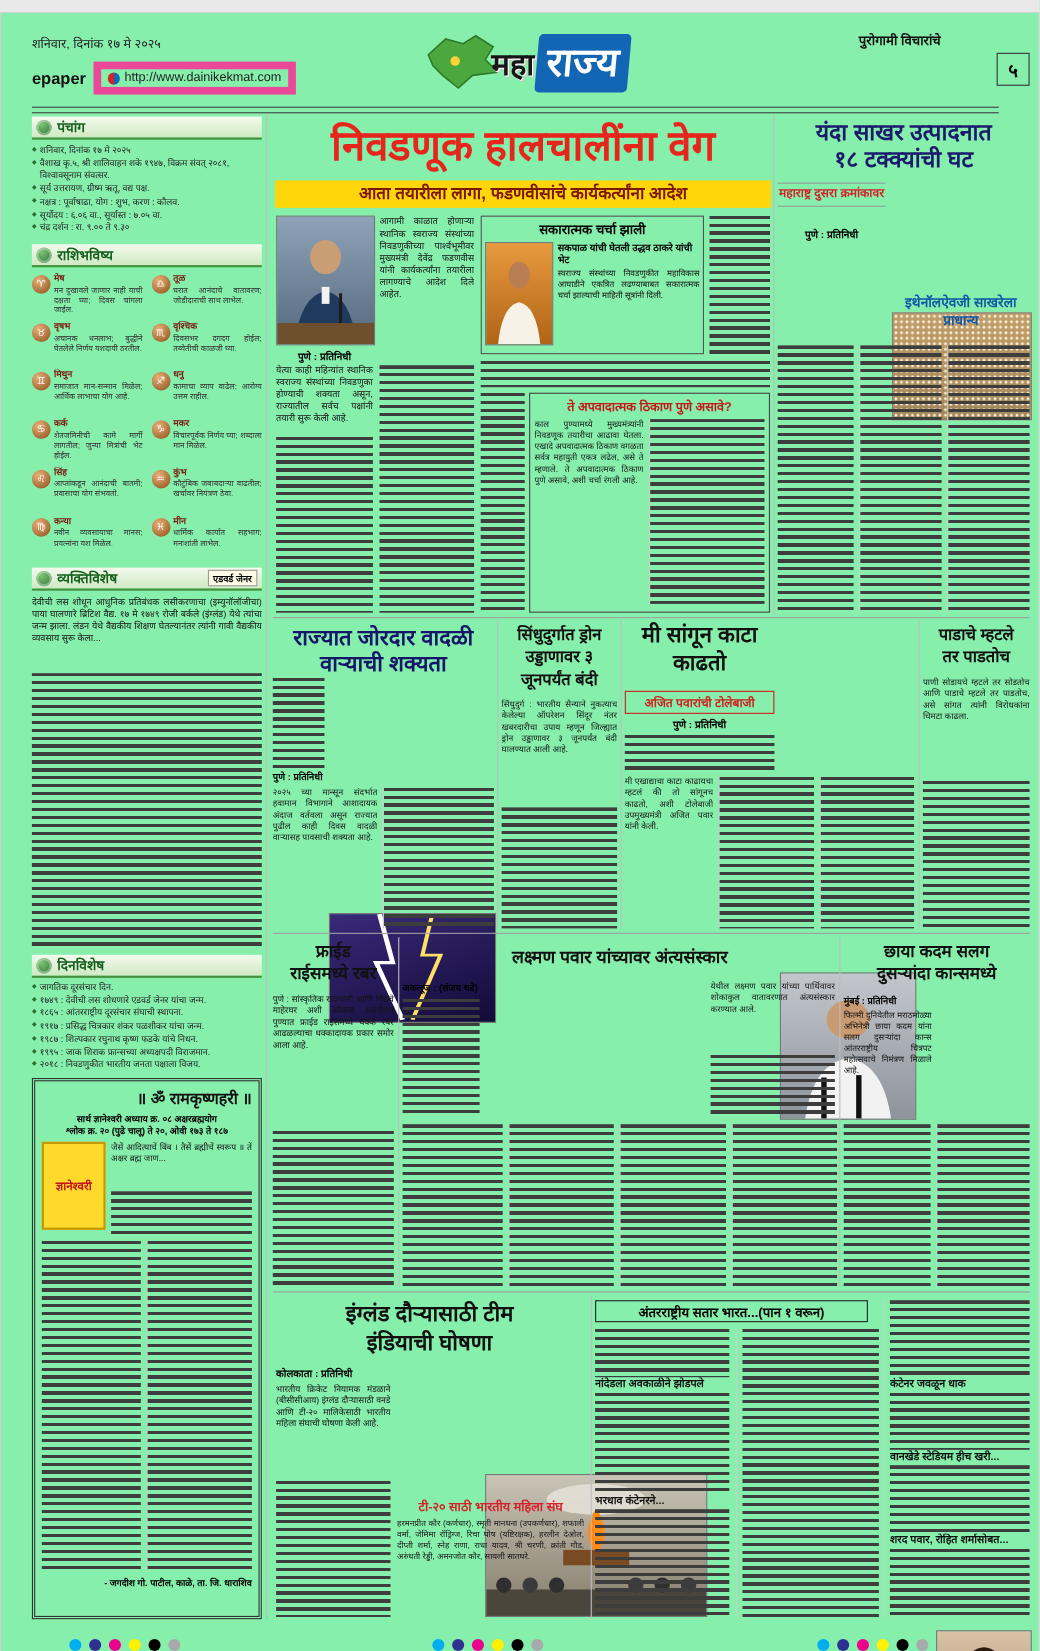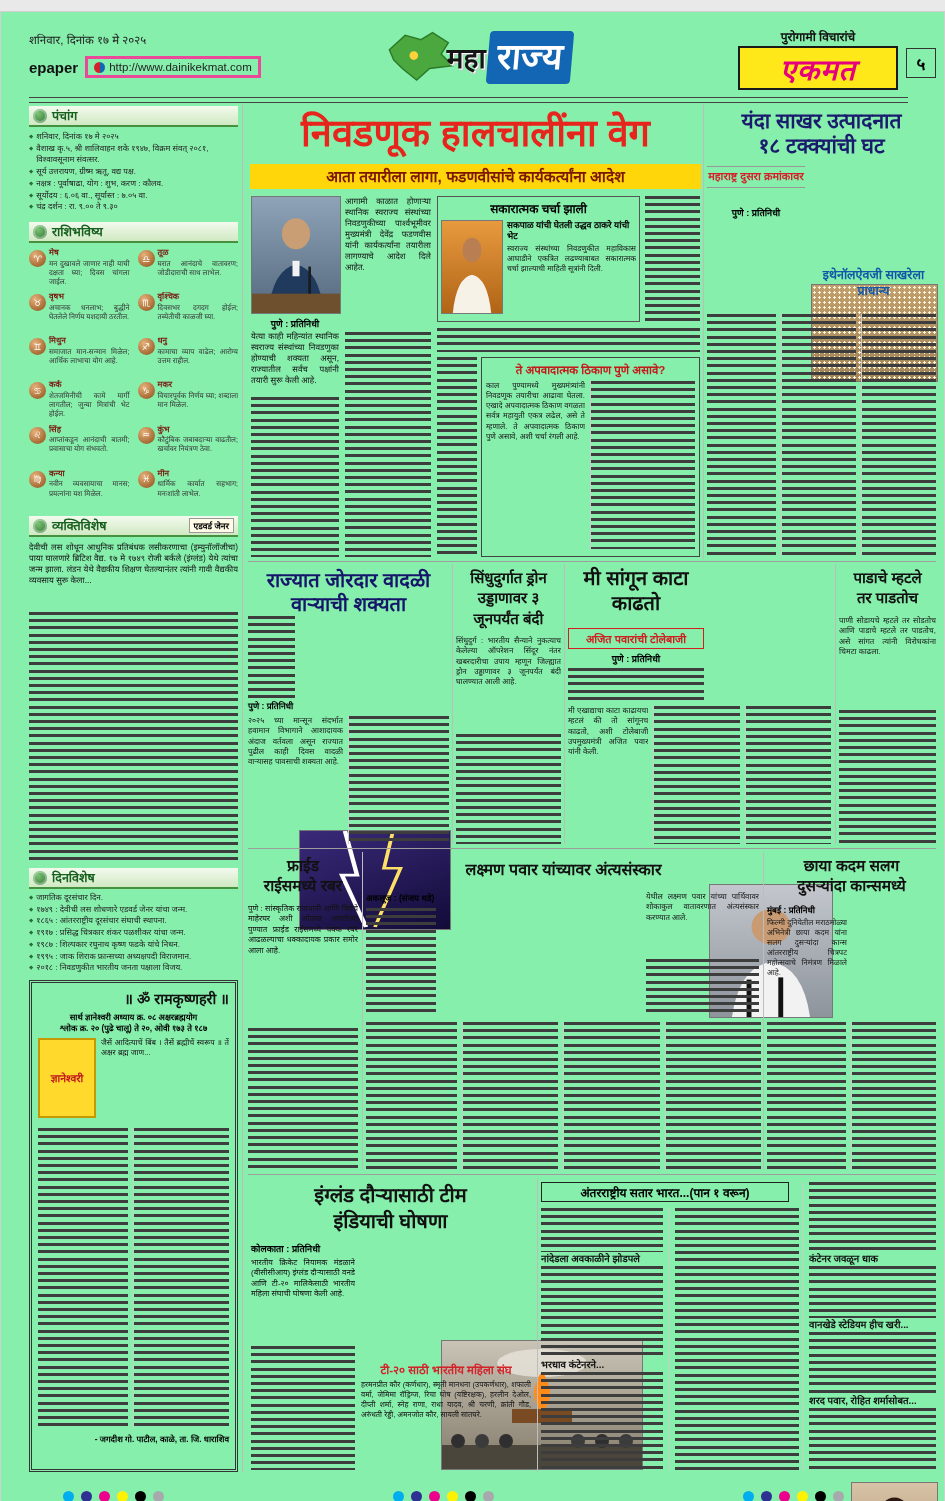--- a/index.html
+++ b/index.html
@@ -35,39 +35,36 @@
   .gnyan span{color:#c1161c;font-weight:800;font-size:10.5px}
 </style>
 </head>
 <body>
 
 <div class="page">
 
   <div class="abs" style="left:28px;top:20px;font-size:11.5px;color:#222">शनिवार, दिनांक १७ मे २०२५</div>
   <div class="abs" style="left:28px;top:44px;display:flex;align-items:center;gap:7px">
     <span style="font-weight:800;font-size:15px;color:#111">epaper</span>
-    <span style="display:flex;align-items:center;gap:4px;border:3px solid #ec4899;padding:2px 6px">
+    <span style="display:flex;align-items:center;gap:4px;border:7px solid #ec4899;padding:2px 6px">
       <span style="width:11px;height:11px;border-radius:50%;background:linear-gradient(90deg,#d2232a 50%,#1266b3 50%)"></span>
       <span style="font-size:11.5px;color:#222">http://www.dainikekmat.com</span>
     </span>
   </div>
 
   <div class="abs" style="left:322px;top:8px;width:310px;height:74px;display:flex;align-items:center;justify-content:center">
     <svg viewBox="0 0 100 80" style="width:72px;height:58px;margin-right:-10px">
       <path d="M6 30 L28 10 L50 16 L66 6 L88 20 L78 36 L94 52 L62 56 L44 72 L24 56 L12 44 Z" fill="#4aa83f" stroke="#2d7a28" stroke-width="2"></path>
       <circle cx="40" cy="38" r="6" fill="#ffd23a"></circle>
     </svg>
     <span style="font-size:28px;font-weight:900;color:#151515;text-shadow:1px 1px 0 #fff,2px 2px 0 #c9c9c9">महा</span>
     <span style="font-size:36px;font-weight:900;color:#fff;background:#1266b3;padding:0 9px 4px;border-radius:4px;transform:skewX(-5deg);margin-left:2px">राज्य</span>
   </div>
 
   <div class="abs" style="left:737px;top:16px;width:160px;text-align:center;font-size:12px;font-weight:700;color:#111">पुरोगामी विचारांचे</div>
-  <div class="abs" style="left:737px;top:34px;width:160px;height:44px;background:#ffe81a;border:2px solid #1a1a1a;display:flex;align-items:center;justify-content:center;box-sizing:border-box">
-    <span style="font-size:29px;font-weight:900;font-style:italic;color:#e5007d;letter-spacing:1px">एकमत</span>
-  </div>
   <div class="abs" style="left:905px;top:36px;width:30px;height:30px;border:1.5px solid #333;display:flex;align-items:center;justify-content:center;font-size:17px;font-weight:800;box-sizing:border-box">५</div>
 
   <div class="abs" style="left:28px;top:85px;width:879px;height:4px;border-top:1.5px solid #444;border-bottom:1px solid #444"></div>
 
   <div class="abs vline" style="left:241px;top:92px;height:1368px"></div>
 
   <div class="abs secbar" style="left:28px;top:94px;width:209px">
     <span class="sicon"></span>
     <span class="ttl">पंचांग</span>
   </div>
@@ -158,21 +155,21 @@
   </div>
 
   <div class="abs" style="left:28px;top:968px;width:209px;height:492px;border:3px double #333;padding:5px 6px;box-sizing:border-box">
     <div style="text-align:right;font-weight:800;font-size:14.5px;color:#111">॥ ॐ रामकृष्णहरी ॥</div>
     <div style="text-align:center;font-weight:bold;font-size:8.3px;margin-top:3px">सार्थ ज्ञानेश्वरी अध्याय क्र. ०८ अक्षरब्रह्मयोग</div>
     <div style="text-align:center;font-weight:bold;font-size:8.3px">श्लोक क्र. २० (पुढे चालू) ते २०, ओवी १७३ ते १८७</div>
     <div style="display:flex;gap:5px;margin-top:5px;height:84px">
       <div class="gnyan">
           <span>ज्ञानेश्वरी</span>
         </div>
-      <div style="flex:1;display:flex;flex-direction:row">
+      <div style="flex:1;display:flex;flex-direction:column">
         <div class="lead" style="height:42px;font-size:7.8px">जैसें आदित्याचें बिंब । तैसें ब्रह्मीचें स्वरूप ॥ तें अक्षर ब्रह्म जाण...</div>
         <div class="ft" style="flex:1;margin-top:3px"></div>
       </div>
     </div>
     <div class="cols" style="height:300px;margin-top:6px">
       <div class="ft"></div>
       <div class="ft"></div>
     </div>
     <div style="text-align:right;font-weight:bold;font-size:8.3px;margin-top:5px">- जगदीश गो. पाटील, काळे, ता. जि. धाराशिव</div>
   </div>

